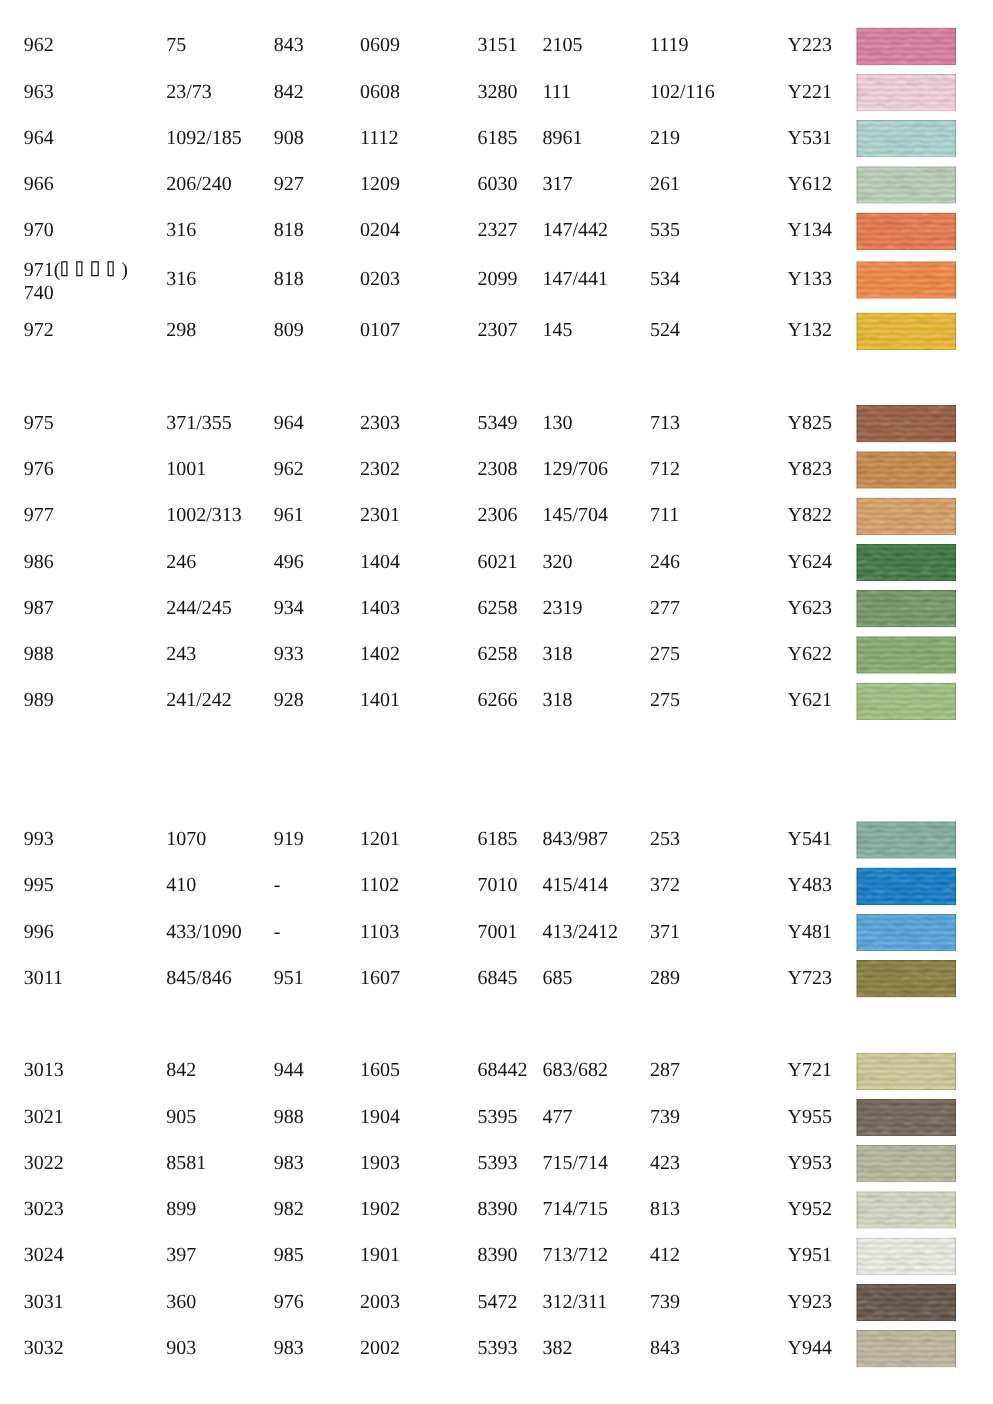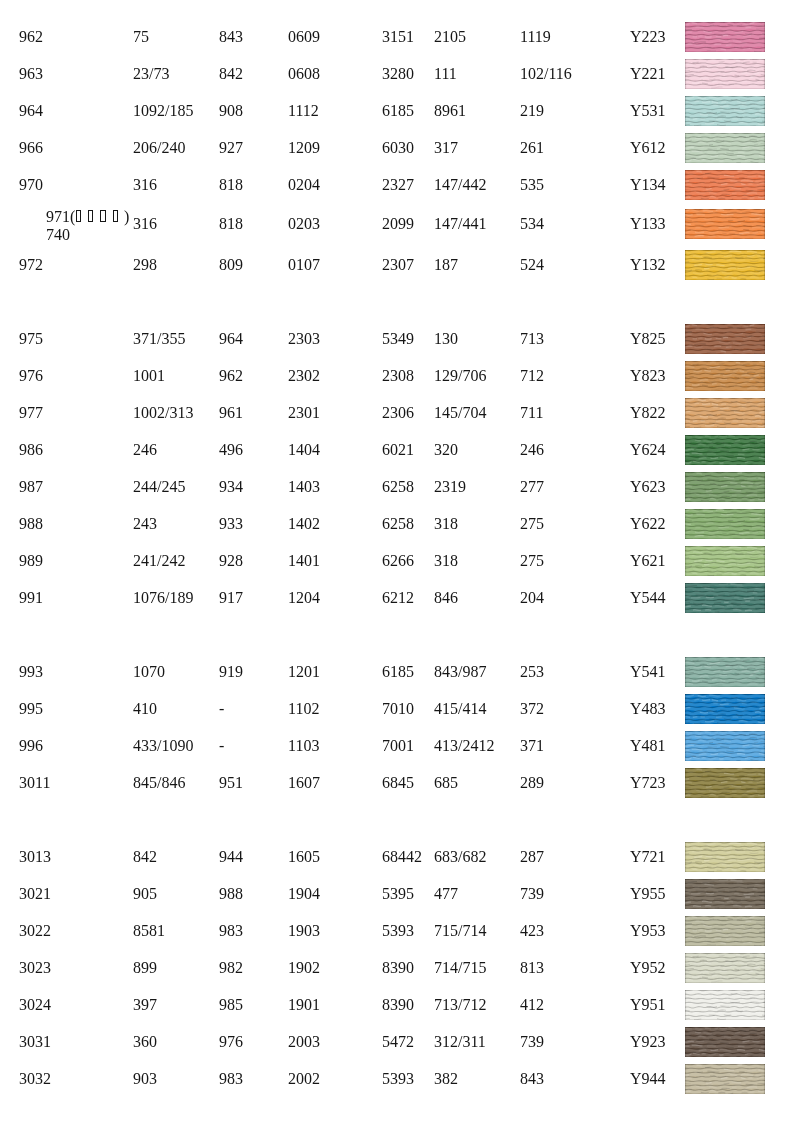--- a/index.html
+++ b/index.html
@@ -9,21 +9,21 @@
     font-family:"Liberation Serif", serif; color:#161616;
   }
   #chart { position:absolute; left:0; top:0; width:794px; height:1123px; }
   .defs { position:absolute; left:-9999px; top:0; }
   .row { position:absolute; left:0; width:794px; height:30px; }
   .cell {
     position:absolute; top:0; height:30px;
     display:flex; align-items:center;
     font-size:16px; line-height:17px; white-space:pre;
   }
-  .cell.multi { display:block; height:auto; top:-1.2px; line-height:18.3px;margin-left:27px; }
+  .cell.multi { display:block; height:auto; top:-1.2px; line-height:18.3px; }
   .cell.multi .l1, .cell.multi .l2 { display:block; white-space:pre; }
   .tofu {
     display:inline-block; width:3.4px; height:10.2px;
     border:1.2px solid #161616; box-sizing:content-box;
     margin:0 6.8px 0 0.2px; vertical-align:-0.8px;
   }
   .rp { margin-left:-0.8px; }
   .swatch { position:absolute; left:685px; top:0; width:80px; height:30px; overflow:hidden; line-height:0; }
 </style>
 </head>
@@ -229,21 +229,21 @@
           <rect width="80" height="0.9" opacity=".1"></rect>
           <rect y="29.1" width="80" height="0.9" opacity=".1"></rect>
         </svg></div>
     </div>
   <div class="row" style="top:249.90px">
       <div class="cell" style="left:19px">972</div>
       <div class="cell" style="left:133px">298</div>
       <div class="cell" style="left:219px">809</div>
       <div class="cell" style="left:288px">0107</div>
       <div class="cell" style="left:382px">2307</div>
-      <div class="cell" style="left:434px">187</div>
+      <div class="cell" style="left:434px">145</div>
       <div class="cell" style="left:520px">524</div>
       <div class="cell" style="left:630px">Y132</div>
       <div class="swatch"><svg width="80" height="30" viewBox="0 0 80 30" preserveAspectRatio="none">
           <rect width="80" height="30" fill="#ebb724"></rect>
           <g filter="url(#soft)">
             <use href="#t6"></use>
           </g>
           <rect width="1.1" height="30" opacity=".16"></rect>
           <rect x="78.9" width="1.1" height="30" opacity=".16"></rect>
           <rect width="80" height="0.9" opacity=".1"></rect>
@@ -383,40 +383,20 @@
           <rect width="80" height="30" fill="#9cbe79"></rect>
           <g filter="url(#soft)">
             <use href="#t6"></use>
           </g>
           <rect width="1.1" height="30" opacity=".16"></rect>
           <rect x="78.9" width="1.1" height="30" opacity=".16"></rect>
           <rect width="80" height="0.9" opacity=".1"></rect>
           <rect y="29.1" width="80" height="0.9" opacity=".1"></rect>
         </svg></div>
     </div>
-  <div class="row" style="top:582.90px">
-      <div class="cell" style="left:19px">991</div>
-      <div class="cell" style="left:133px">1076/189</div>
-      <div class="cell" style="left:219px">917</div>
-      <div class="cell" style="left:288px">1204</div>
-      <div class="cell" style="left:382px">6212</div>
-      <div class="cell" style="left:434px">846</div>
-      <div class="cell" style="left:520px">204</div>
-      <div class="cell" style="left:630px">Y544</div>
-      <div class="swatch"><svg width="80" height="30" viewBox="0 0 80 30" preserveAspectRatio="none">
-          <rect width="80" height="30" fill="#387165"></rect>
-          <g filter="url(#soft)">
-            <use href="#t7"></use>
-          </g>
-          <rect width="1.1" height="30" opacity=".16"></rect>
-          <rect x="78.9" width="1.1" height="30" opacity=".16"></rect>
-          <rect width="80" height="0.9" opacity=".1"></rect>
-          <rect y="29.1" width="80" height="0.9" opacity=".1"></rect>
-        </svg></div>
-    </div>
   <div class="row" style="top:656.90px">
       <div class="cell" style="left:19px">993</div>
       <div class="cell" style="left:133px">1070</div>
       <div class="cell" style="left:219px">919</div>
       <div class="cell" style="left:288px">1201</div>
       <div class="cell" style="left:382px">6185</div>
       <div class="cell" style="left:434px">843/987</div>
       <div class="cell" style="left:520px">253</div>
       <div class="cell" style="left:630px">Y541</div>
       <div class="swatch"><svg width="80" height="30" viewBox="0 0 80 30" preserveAspectRatio="none">

